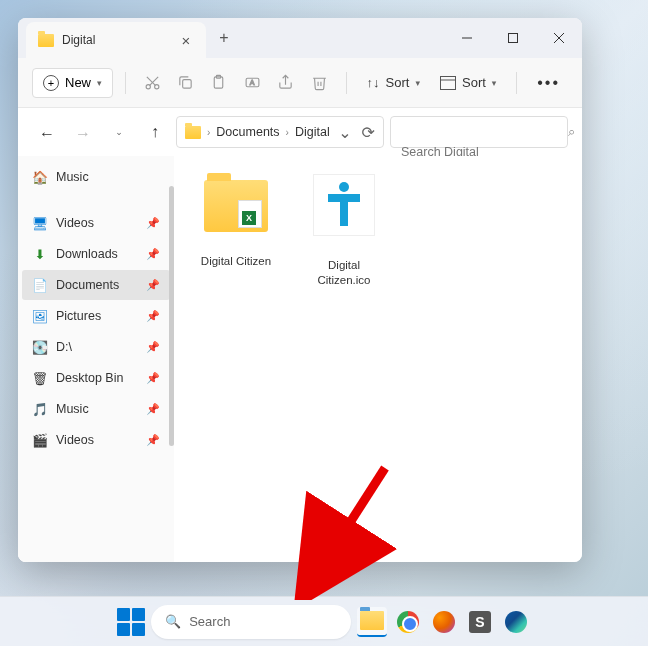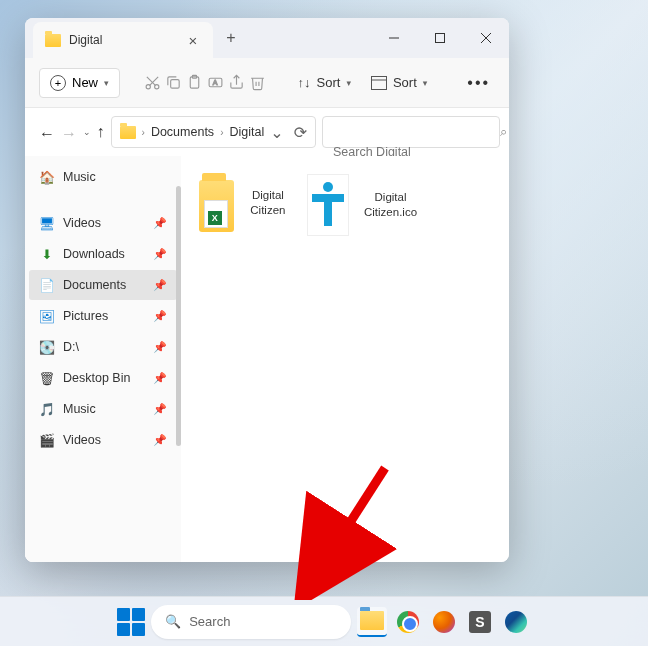--- a/index.html
+++ b/index.html
@@ -1,19 +1,19 @@
 <!DOCTYPE html>
 <html><head>
 <meta charset="utf-8">
 <style>
 * { box-sizing: border-box; margin: 0; padding: 0; font-family: 'Segoe UI', sans-serif; }
 body { width: 648px; height: 646px; background: linear-gradient(135deg, #a8c5e0 0%, #d4e4f0 30%, #e8eef5 50%, #b8cdd8 100%); position: relative; overflow: hidden; }
 .wallpaper-swirl { position: absolute; width: 100%; height: 100%; background: radial-gradient(ellipse at 20% 80%, rgba(100,130,160,0.3) 0%, transparent 40%), radial-gradient(ellipse at 80% 20%, rgba(220,235,245,0.6) 0%, transparent 50%); }
 
-.window { position: absolute; top: 18px; left: 25px; width: 484px; height: 544px; background: #f8f8f8; border-radius: 8px; box-shadow: 0 10px 40px rgba(0,0,0,0.25); overflow: hidden; display: flex; flex-direction: column; }
+.window { position: absolute; top: 18px; left: 18px; width: 564px; height: 544px; background: #f8f8f8; border-radius: 8px; box-shadow: 0 10px 40px rgba(0,0,0,0.25); overflow: hidden; display: flex; flex-direction: column; }
 
 .titlebar { height: 40px; display: flex; align-items: stretch; background: #eef0f5; }
 .tab { display: flex; align-items: center; gap: 8px; padding: 0 12px; background: #f8f8f8; border-radius: 8px 8px 0 0; margin-top: 4px; margin-left: 8px; min-width: 180px; }
 .tab-icon { width: 16px; height: 13px; background: linear-gradient(#ffd968, #ffc933); border-radius: 1px; position: relative; }
 .tab-icon::before { content: ''; position: absolute; top: -3px; left: 0; width: 7px; height: 3px; background: #ffd968; border-radius: 1px 1px 0 0; }
 .tab-title { font-size: 12px; color: #333; flex: 1; }
 .tab-close { width: 16px; height: 16px; display: flex; align-items: center; justify-content: center; color: #555; font-size: 15px; cursor: pointer; }
 .new-tab { width: 36px; display: flex; align-items: center; justify-content: center; color: #555; font-size: 16px; cursor: pointer; }
 .spacer { flex: 1; }
 .winctrl { width: 46px; display: flex; align-items: center; justify-content: center; color: #333; cursor: pointer; }
@@ -45,21 +45,21 @@
 .body { flex: 1; display: flex; background: #fff; overflow: hidden; }
 .sidebar { width: 156px; padding: 6px 4px; display: flex; flex-direction: column; gap: 1px; background: #fafafa; position: relative; }
 .sidebar-scroll { position: absolute; right: 0; top: 30px; width: 5px; height: 260px; background: #ccc; border-radius: 3px; }
 .sb-item { display: flex; align-items: center; gap: 8px; padding: 7px 10px; font-size: 12.5px; color: #333; border-radius: 3px; cursor: pointer; }
 .sb-item.selected { background: #e4e4e4; }
 .sb-item .pin { margin-left: auto; color: #999; font-size: 11px; }
 .sb-gap { height: 14px; }
 .ico { width: 16px; height: 16px; display: flex; align-items: center; justify-content: center; font-size: 13px; }
 
 .content { flex: 1; padding: 18px; display: flex; gap: 20px; align-items: flex-start; }
-.file-item { width: 88px; display: flex; flex-direction: row; align-items: center; gap: 15px; cursor: pointer; }
+.file-item { width: 88px; display: flex; flex-direction: column; align-items: center; gap: 22px; cursor: pointer; }
 .file-label { font-size: 11.5px; text-align: center; color: #333; line-height: 1.3; }
 .folder-big { width: 64px; height: 52px; background: linear-gradient(#ffdd77, #ffc840); border-radius: 3px; position: relative; margin-top: 6px; }
 .folder-big::before { content: ''; position: absolute; top: -7px; left: 3px; width: 24px; height: 8px; background: #ffcf55; border-radius: 2px 2px 0 0; }
 .folder-doc { position: absolute; bottom: 4px; right: 6px; width: 24px; height: 28px; background: #fff; border: 1px solid #ddd; }
 .folder-doc::after { content: 'X'; position: absolute; bottom: 2px; left: 3px; width: 14px; height: 14px; background: #1a7e3c; color: #fff; font-size: 9px; font-weight: bold; display: flex; align-items: center; justify-content: center; }
 .ico-file { width: 62px; height: 62px; background: #fff; border: 1px solid #eee; display: flex; align-items: center; justify-content: center; }
 .person-icon { width: 40px; height: 46px; position: relative; }
 .person-icon::before { content: ''; position: absolute; top: 0; left: 50%; transform: translateX(-50%); width: 10px; height: 10px; background: #16a0d8; border-radius: 50%; }
 .person-icon::after { content: ''; position: absolute; top: 12px; left: 50%; transform: translateX(-50%); width: 32px; height: 8px; background: #16a0d8; }
 .person-stem { position: absolute; top: 12px; left: 50%; transform: translateX(-50%); width: 8px; height: 32px; background: #16a0d8; }

